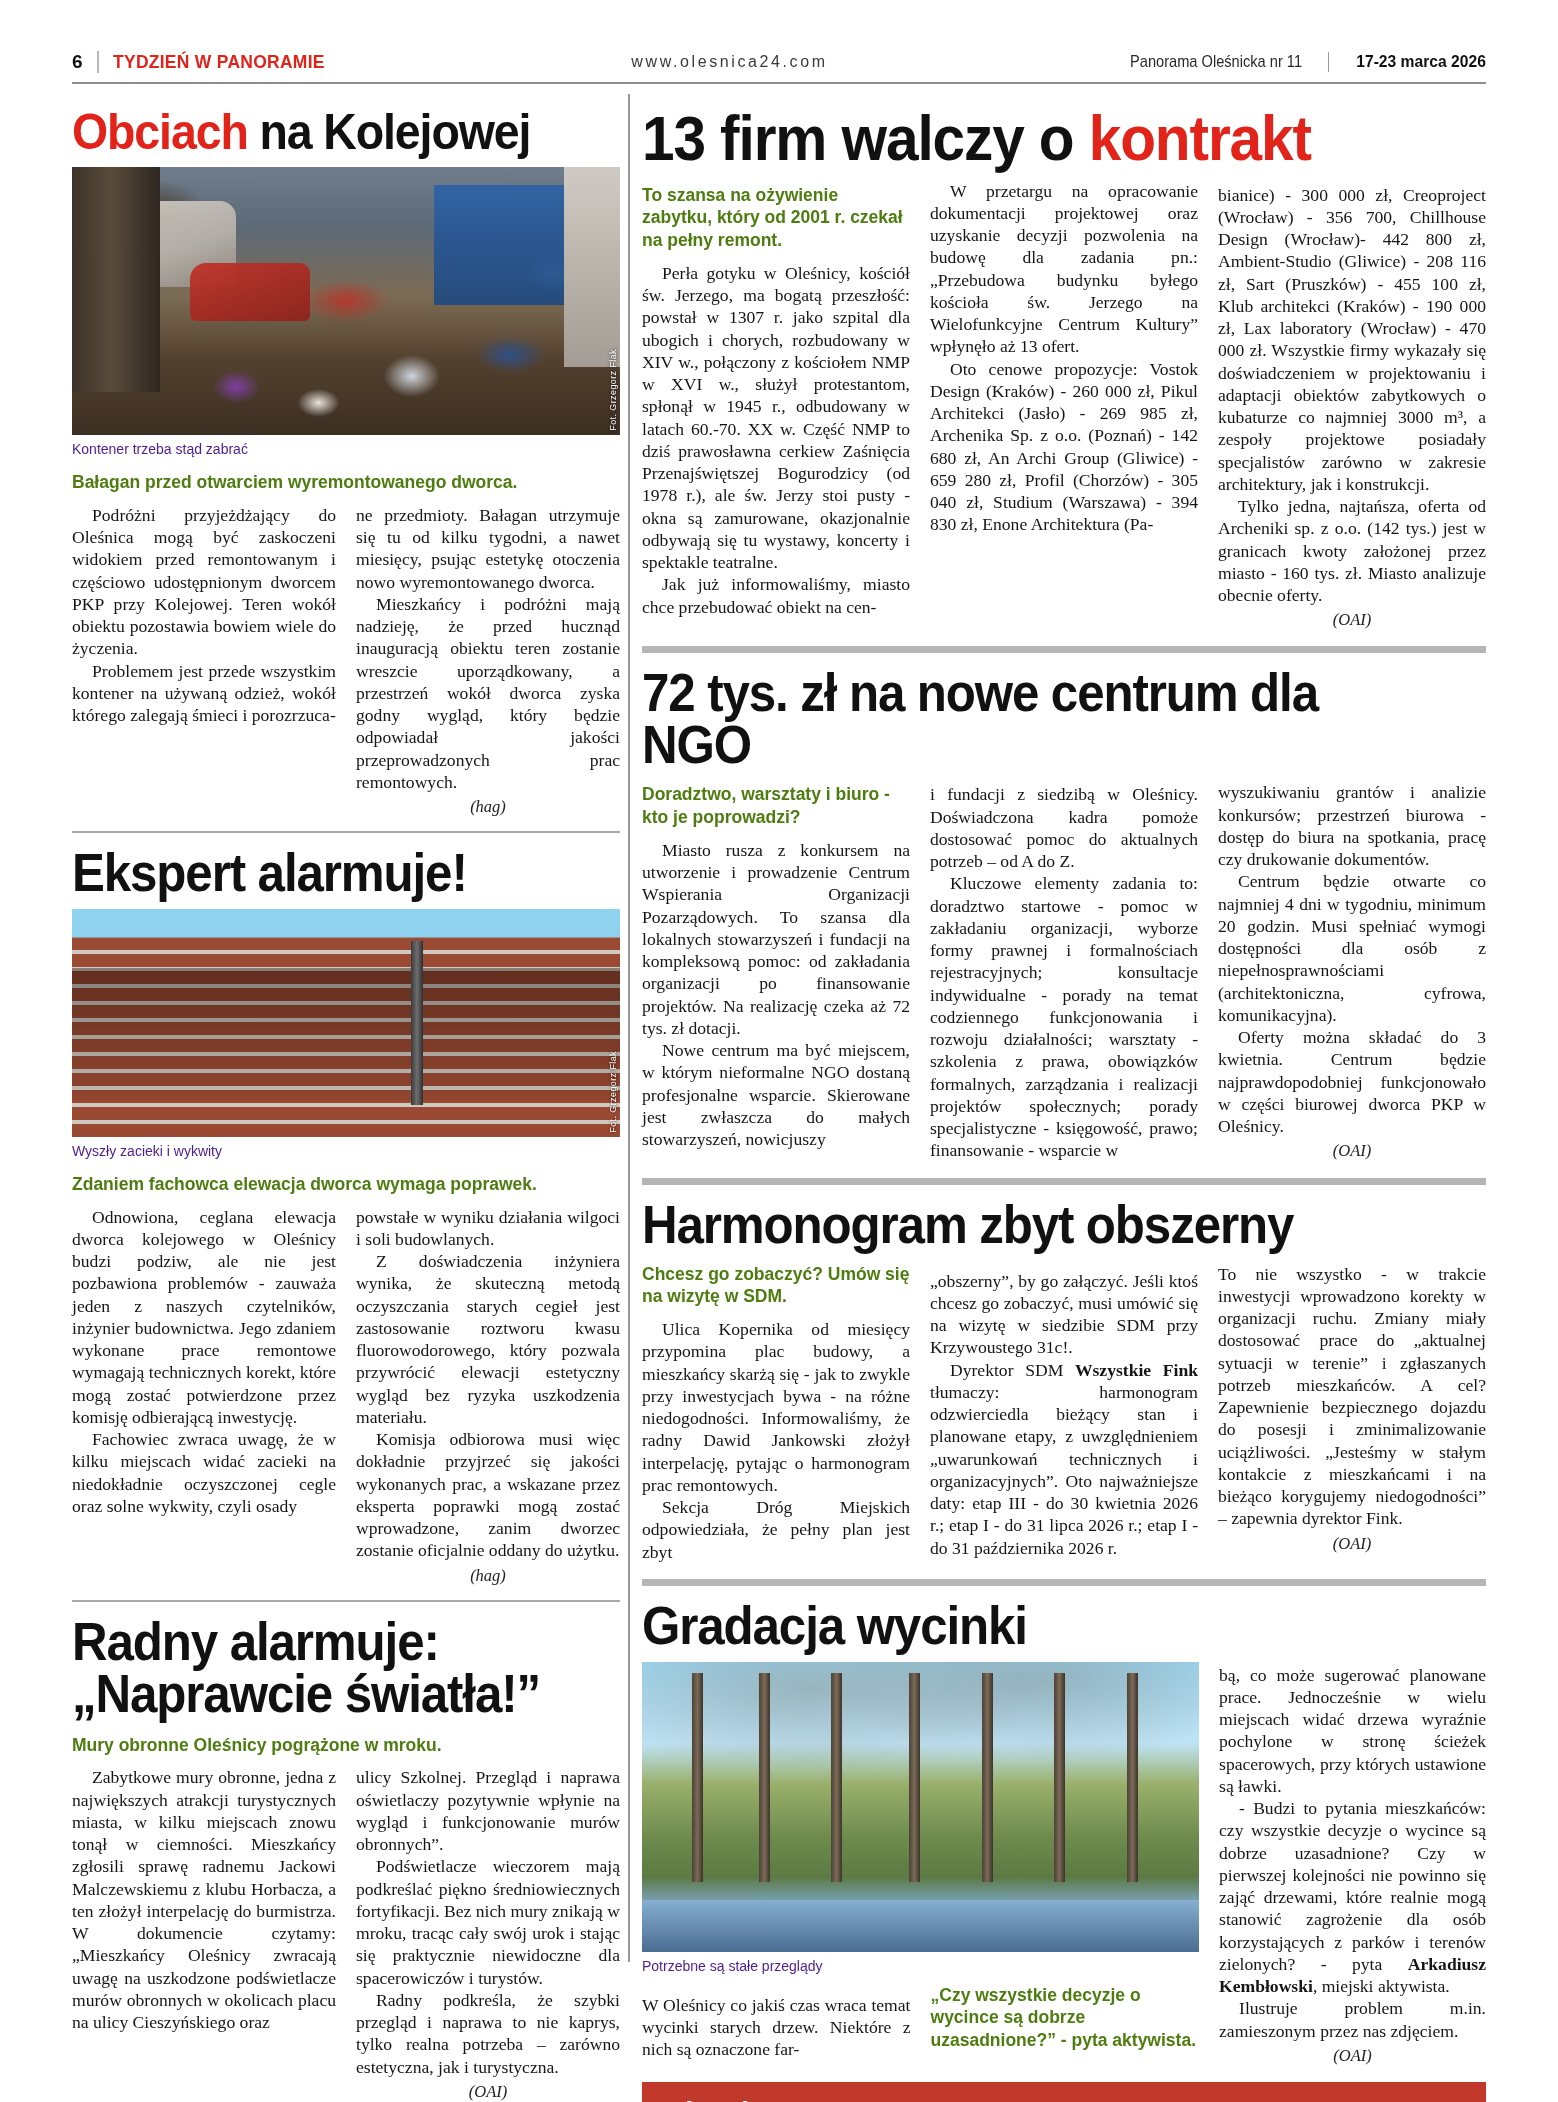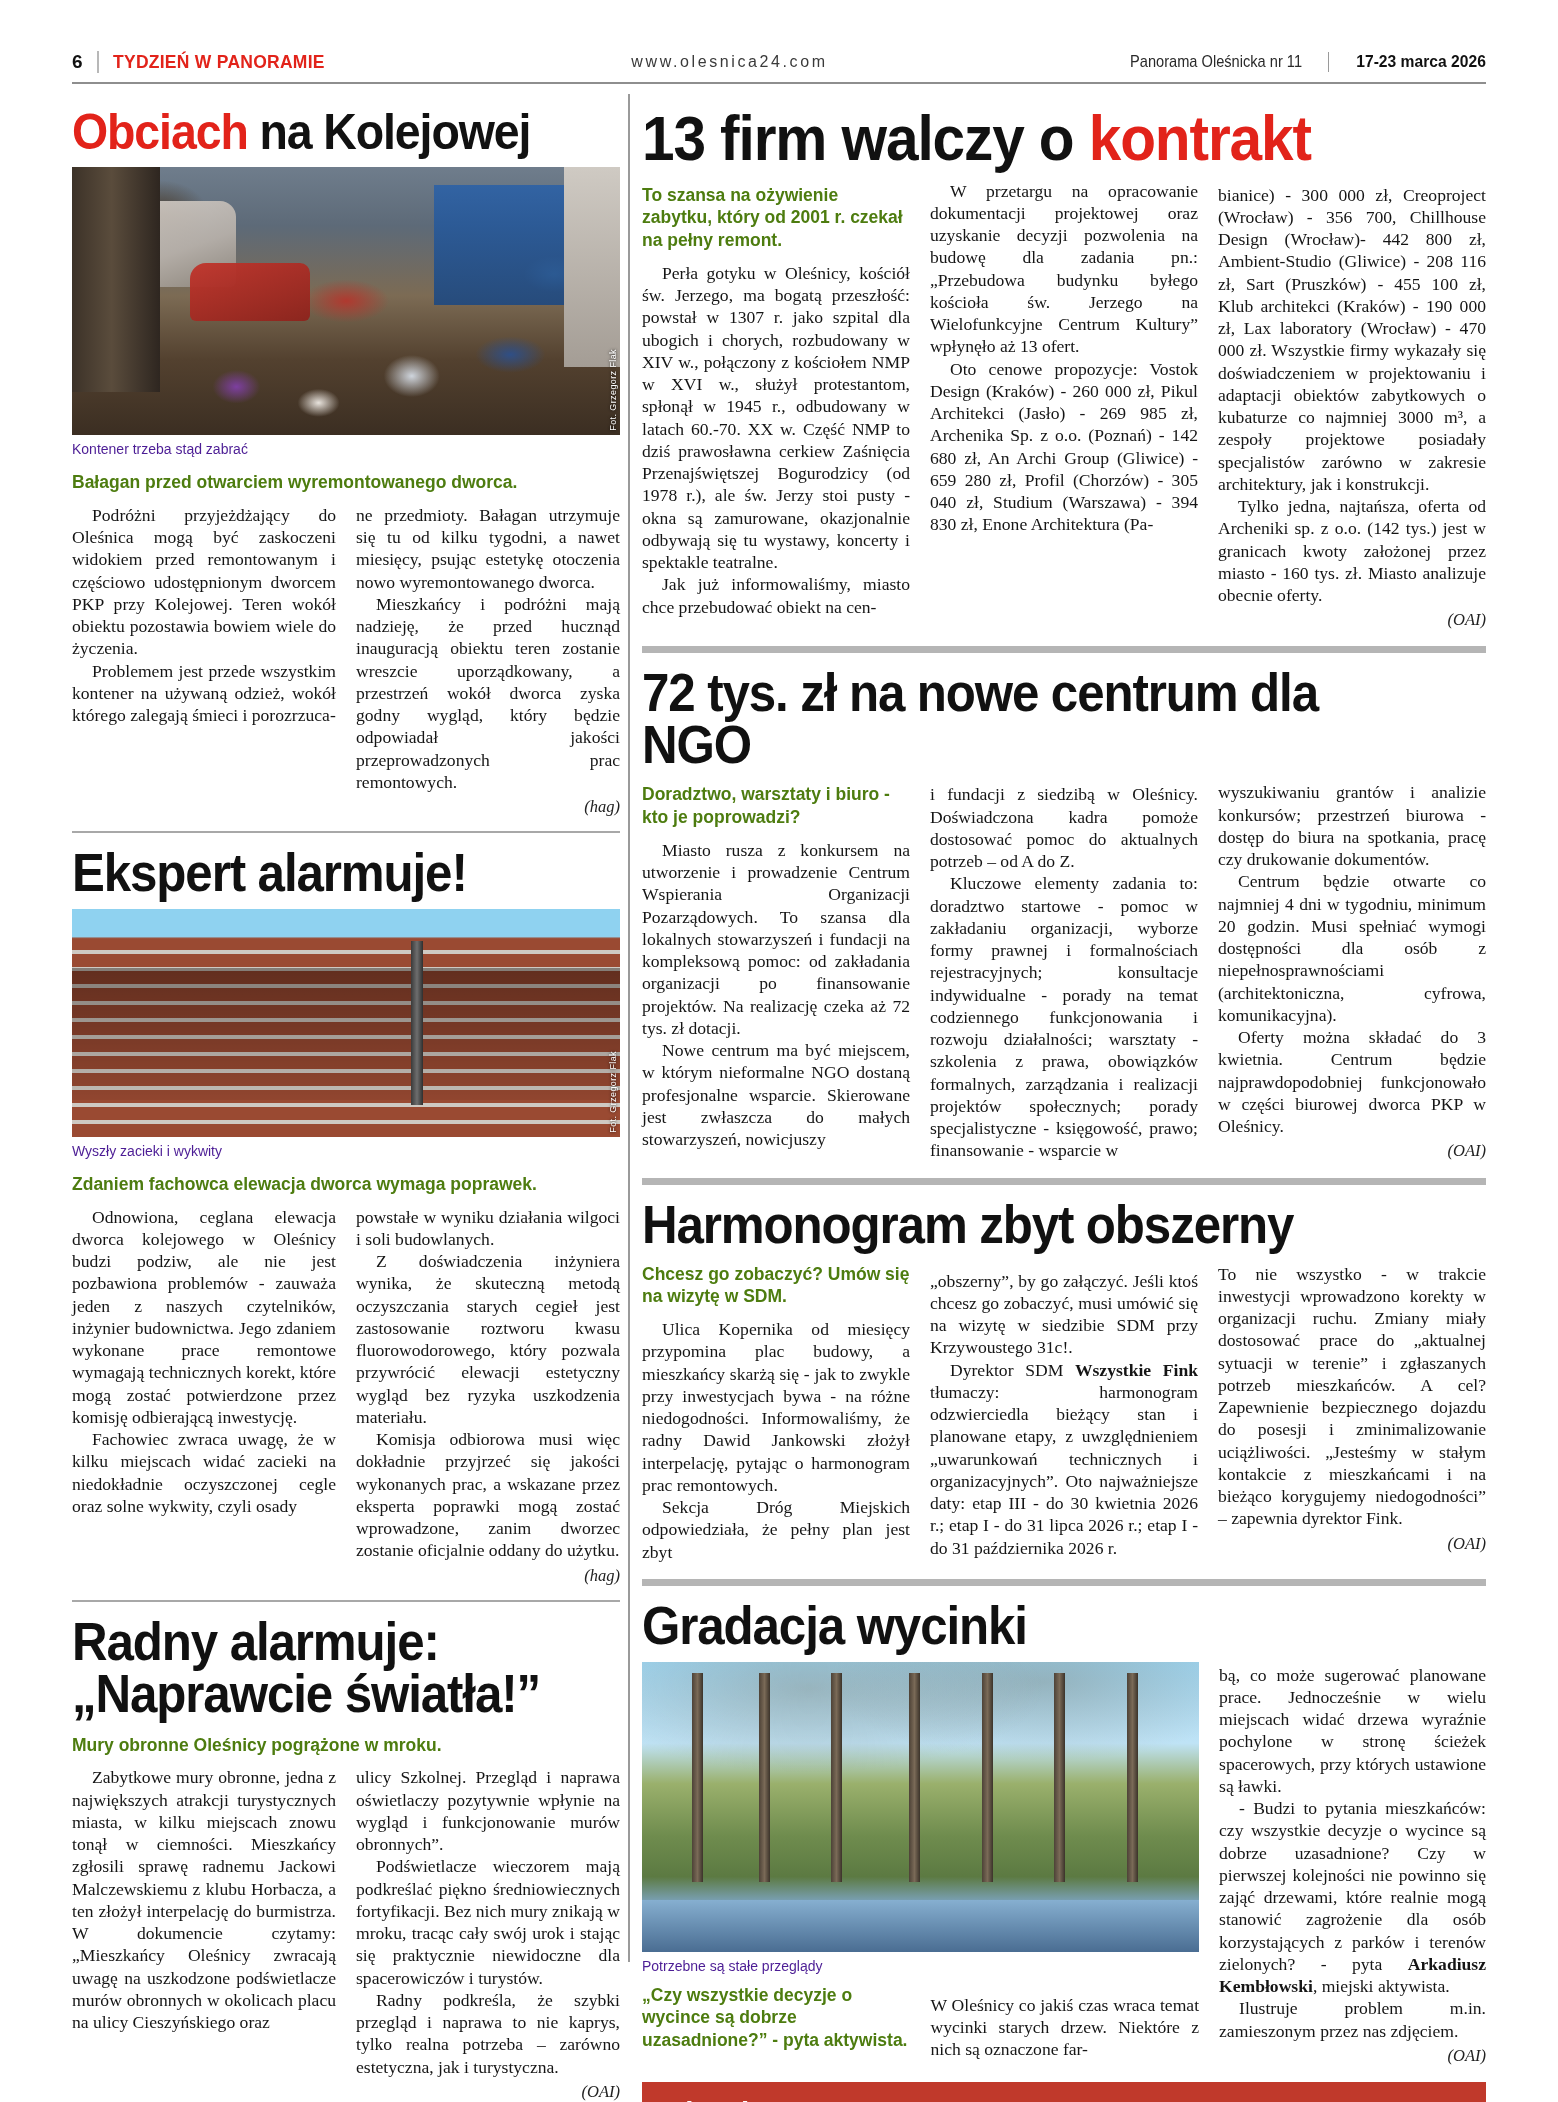--- a/index.html
+++ b/index.html
@@ -165,21 +165,21 @@
   .cols3 { display:flex; gap:20px; }
   .tcol { flex:1 1 0; min-width:0; }
   p.bd {
     font-family:"Liberation Serif", serif;
     font-size:17.6px; line-height:1.265; text-align:justify;
     margin:0; text-indent:20px; hyphens:auto; color:#151515;
   }
   p.bd.noind { text-indent:0; }
   .sig {
     font-family:"Liberation Serif", serif; font-style:italic;
-    font-size:16.5px; text-align:right; margin:4px 0 0 0; color:#222;
+    font-size:16.5px; text-align:center; margin:4px 0 0 0; color:#222;
   }
   .bold-in { font-weight:bold; }
 
   
   .ad {
     margin-top:16px; height:68px; background:#c0392b;
     display:flex; align-items:center; padding:0 26px;
   }
   .ad-logo {
     font-family:"Liberation Sans", sans-serif; font-weight:bold;
@@ -374,24 +374,24 @@
               <div class="tr" style="left:34%"></div>
               <div class="tr" style="left:48%"></div>
               <div class="tr" style="left:61%"></div>
               <div class="tr" style="left:74%"></div>
               <div class="tr" style="left:87%"></div>
               <div class="water"></div>
             </div>
             <div class="caption">Potrzebne są stałe przeglądy</div>
             <div class="cols2" style="margin-top:8px">
               <div class="tcol">
-                <div class="lead" style="margin-top:2px">„Czy wszystkie decyzje o wycince są dobrze uzasadnione?” - pyta aktywista.</div>
+                <p class="bd noind" style="margin-top:12px">W Oleśnicy co jakiś czas wraca temat wycinki starych drzew. Niektóre z nich są oznaczone far-</p>
               </div>
               <div class="tcol">
-                <p class="bd noind" style="margin-top:12px">W Oleśnicy co jakiś czas wraca temat wycinki starych drzew. Niektóre z nich są oznaczone far-</p>
+                <div class="lead" style="margin-top:2px">„Czy wszystkie decyzje o wycince są dobrze uzasadnione?” - pyta aktywista.</div>
               </div>
             </div>
           </div>
           <div class="tcol">
             <p class="bd noind" style="margin-top:2px">bą, co może sugerować planowane prace. Jednocześnie w wielu miejscach widać drzewa wyraźnie pochylone w stronę ścieżek spacerowych, przy których ustawione są ławki.</p>
             <p class="bd"><span>- Budzi to pytania mieszkańców: czy wszystkie decyzje o wycince są dobrze uzasadnione? Czy w pierwszej kolejności nie powinno się zająć drzewami, które realnie mogą stanowić zagrożenie dla osób korzystających z parków i terenów zielonych? - pyta </span><span class="bold-in">Arkadiusz Kembłowski</span><span>, miejski aktywista.</span></p>
             <p class="bd">Ilustruje problem m.in. zamieszonym przez nas zdjęciem.</p>
             <p class="sig">(OAI)</p>
           </div>
         </div>

